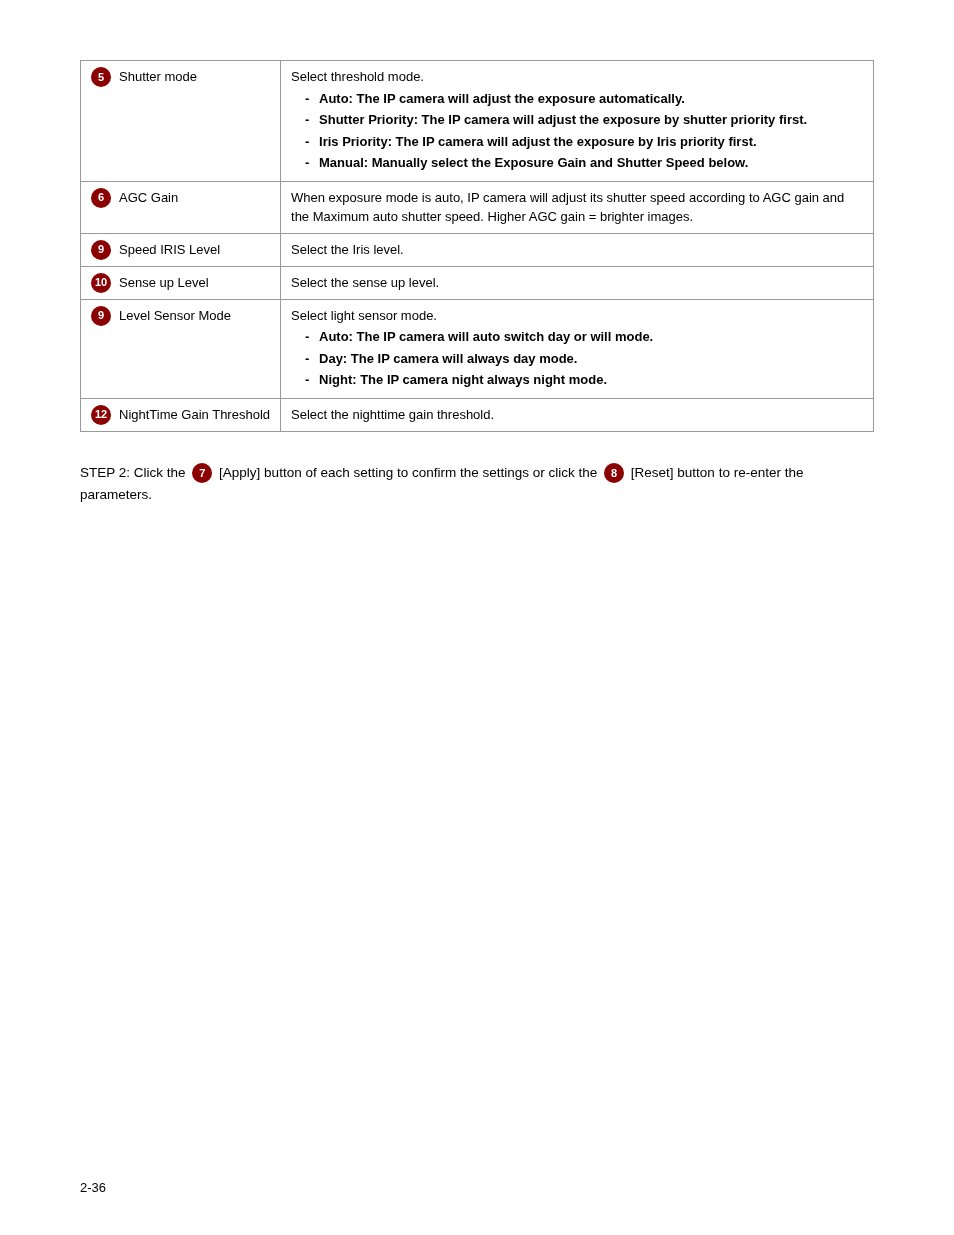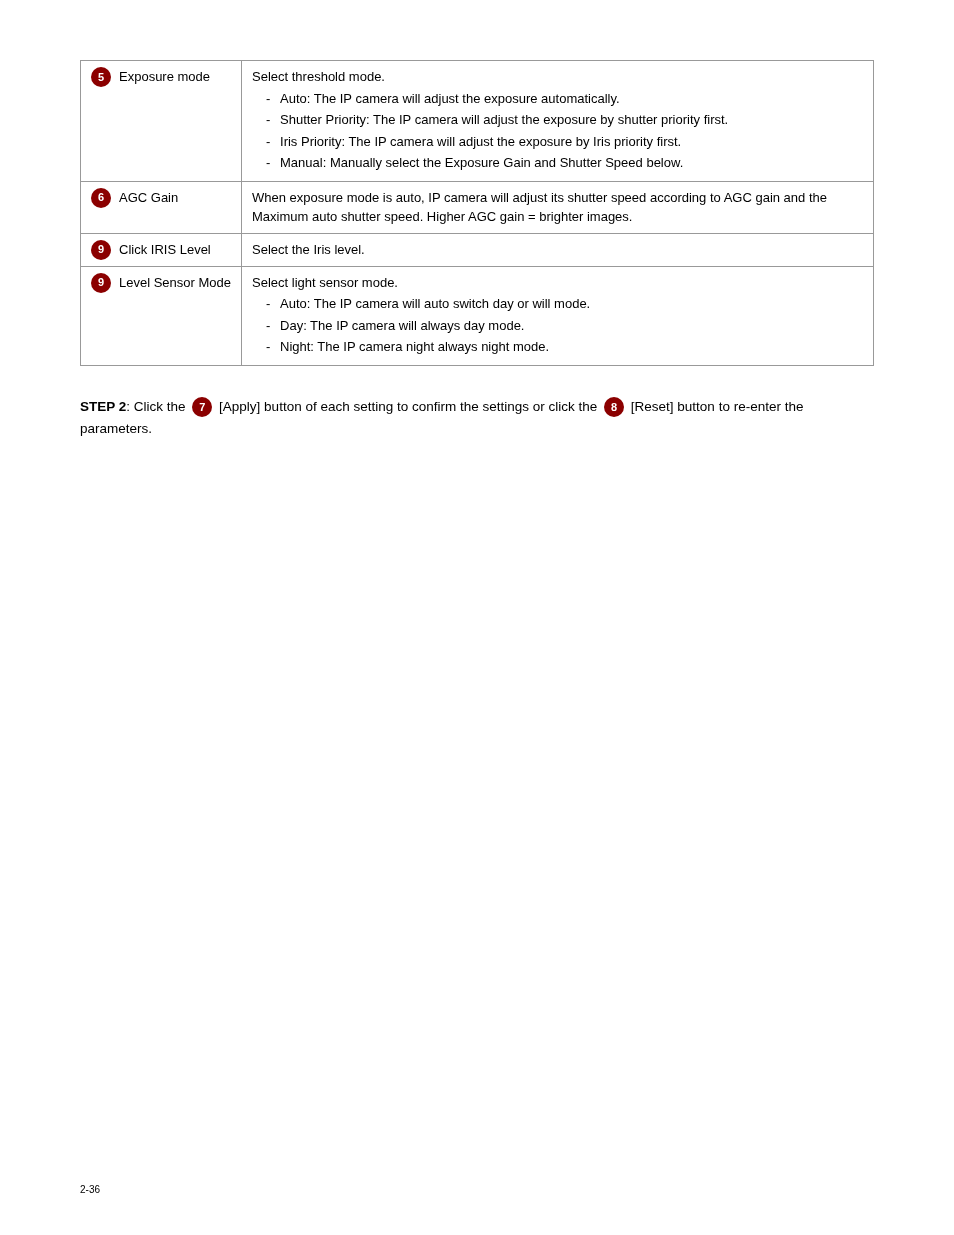--- a/index.html
+++ b/index.html
@@ -80,20 +80,21 @@
     }
 
     .cell-label-text {
       display: inline;
     }
 
     .bullet-list {
       list-style: none;
       padding: 0;
       margin: 2px 0 0 10px;
+      font-weight: bold;
     }
 
     .bullet-list li {
       position: relative;
       padding-left: 18px;
       margin-bottom: 2px;
       line-height: 1.5;
     }
 
     .bullet-list li::before {
@@ -102,42 +103,42 @@
       left: 4px;
     }
 
     .step-text {
       font-size: 13.5px;
       line-height: 1.7;
       margin-top: 10px;
     }
 
     .step-label {
-      font-weight: bold;
+      font-weight: normal;
     }
 
     .page-footer {
       position: fixed;
       bottom: 40px;
       left: 80px;
-      font-size: 10px;
+      font-size: 13px;
     }
   </style>
 </head>
 <body>
 
 <div class="page-content">
 
   <table>
     <tbody id="table-body">
     <tr>
           <td class="left-cell">
             <div class="cell-label">
               <span class="badge">5</span>
-              <span class="cell-label-text">Exposure mode</span>
+              <span class="cell-label-text">Shutter mode</span>
             </div>
           </td>
           <td>
             <div>Select threshold mode.</div>
             <ul class="bullet-list">
               <li>Auto: The IP camera will adjust the exposure automatically.</li>
               <li>Shutter Priority: The IP camera will adjust the exposure by shutter priority first.</li>
               <li>Iris Priority: The IP camera will adjust the exposure by Iris priority first.</li>
               <li>Manual: Manually select the Exposure Gain and Shutter Speed below.</li>
             </ul>
@@ -149,41 +150,59 @@
               <span class="badge">6</span>
               <span class="cell-label-text">AGC Gain</span>
             </div>
           </td>
           <td>When exposure mode is auto, IP camera will adjust its shutter speed according to AGC gain and the Maximum auto shutter speed. Higher AGC gain = brighter images.</td>
         </tr>
         <tr>
           <td class="left-cell">
             <div class="cell-label">
               <span class="badge">9</span>
-              <span class="cell-label-text">Click IRIS Level</span>
+              <span class="cell-label-text">Speed IRIS Level</span>
             </div>
           </td>
           <td>Select the Iris level.</td>
+        </tr>
+        <tr>
+          <td class="left-cell">
+            <div class="cell-label">
+              <span class="badge">10</span>
+              <span class="cell-label-text">Sense up Level</span>
+            </div>
+          </td>
+          <td>Select the sense up level.</td>
         </tr>
         <tr>
           <td class="left-cell">
             <div class="cell-label">
               <span class="badge">9</span>
               <span class="cell-label-text">Level Sensor Mode</span>
             </div>
           </td>
           <td>
             <div>Select light sensor mode.</div>
             <ul class="bullet-list">
               <li>Auto: The IP camera will auto switch day or will mode.</li>
               <li>Day: The IP camera will always day mode.</li>
               <li>Night: The IP camera night always night mode.</li>
             </ul>
           </td>
         </tr>
+        <tr>
+          <td class="left-cell">
+            <div class="cell-label">
+              <span class="badge">12</span>
+              <span class="cell-label-text">NightTime Gain Threshold</span>
+            </div>
+          </td>
+          <td>Select the nighttime gain threshold.</td>
+        </tr>
       </tbody>
   </table>
 
   <div class="step-text">
     <span class="step-label">STEP 2</span><span>: Click the</span>
     <span class="badge-inline">7</span>
     <span>[Apply] button of each setting to confirm the settings or click the</span>
     <span class="badge-inline">8</span>
     <span>[Reset] button to re-enter the parameters.</span>
   </div>

